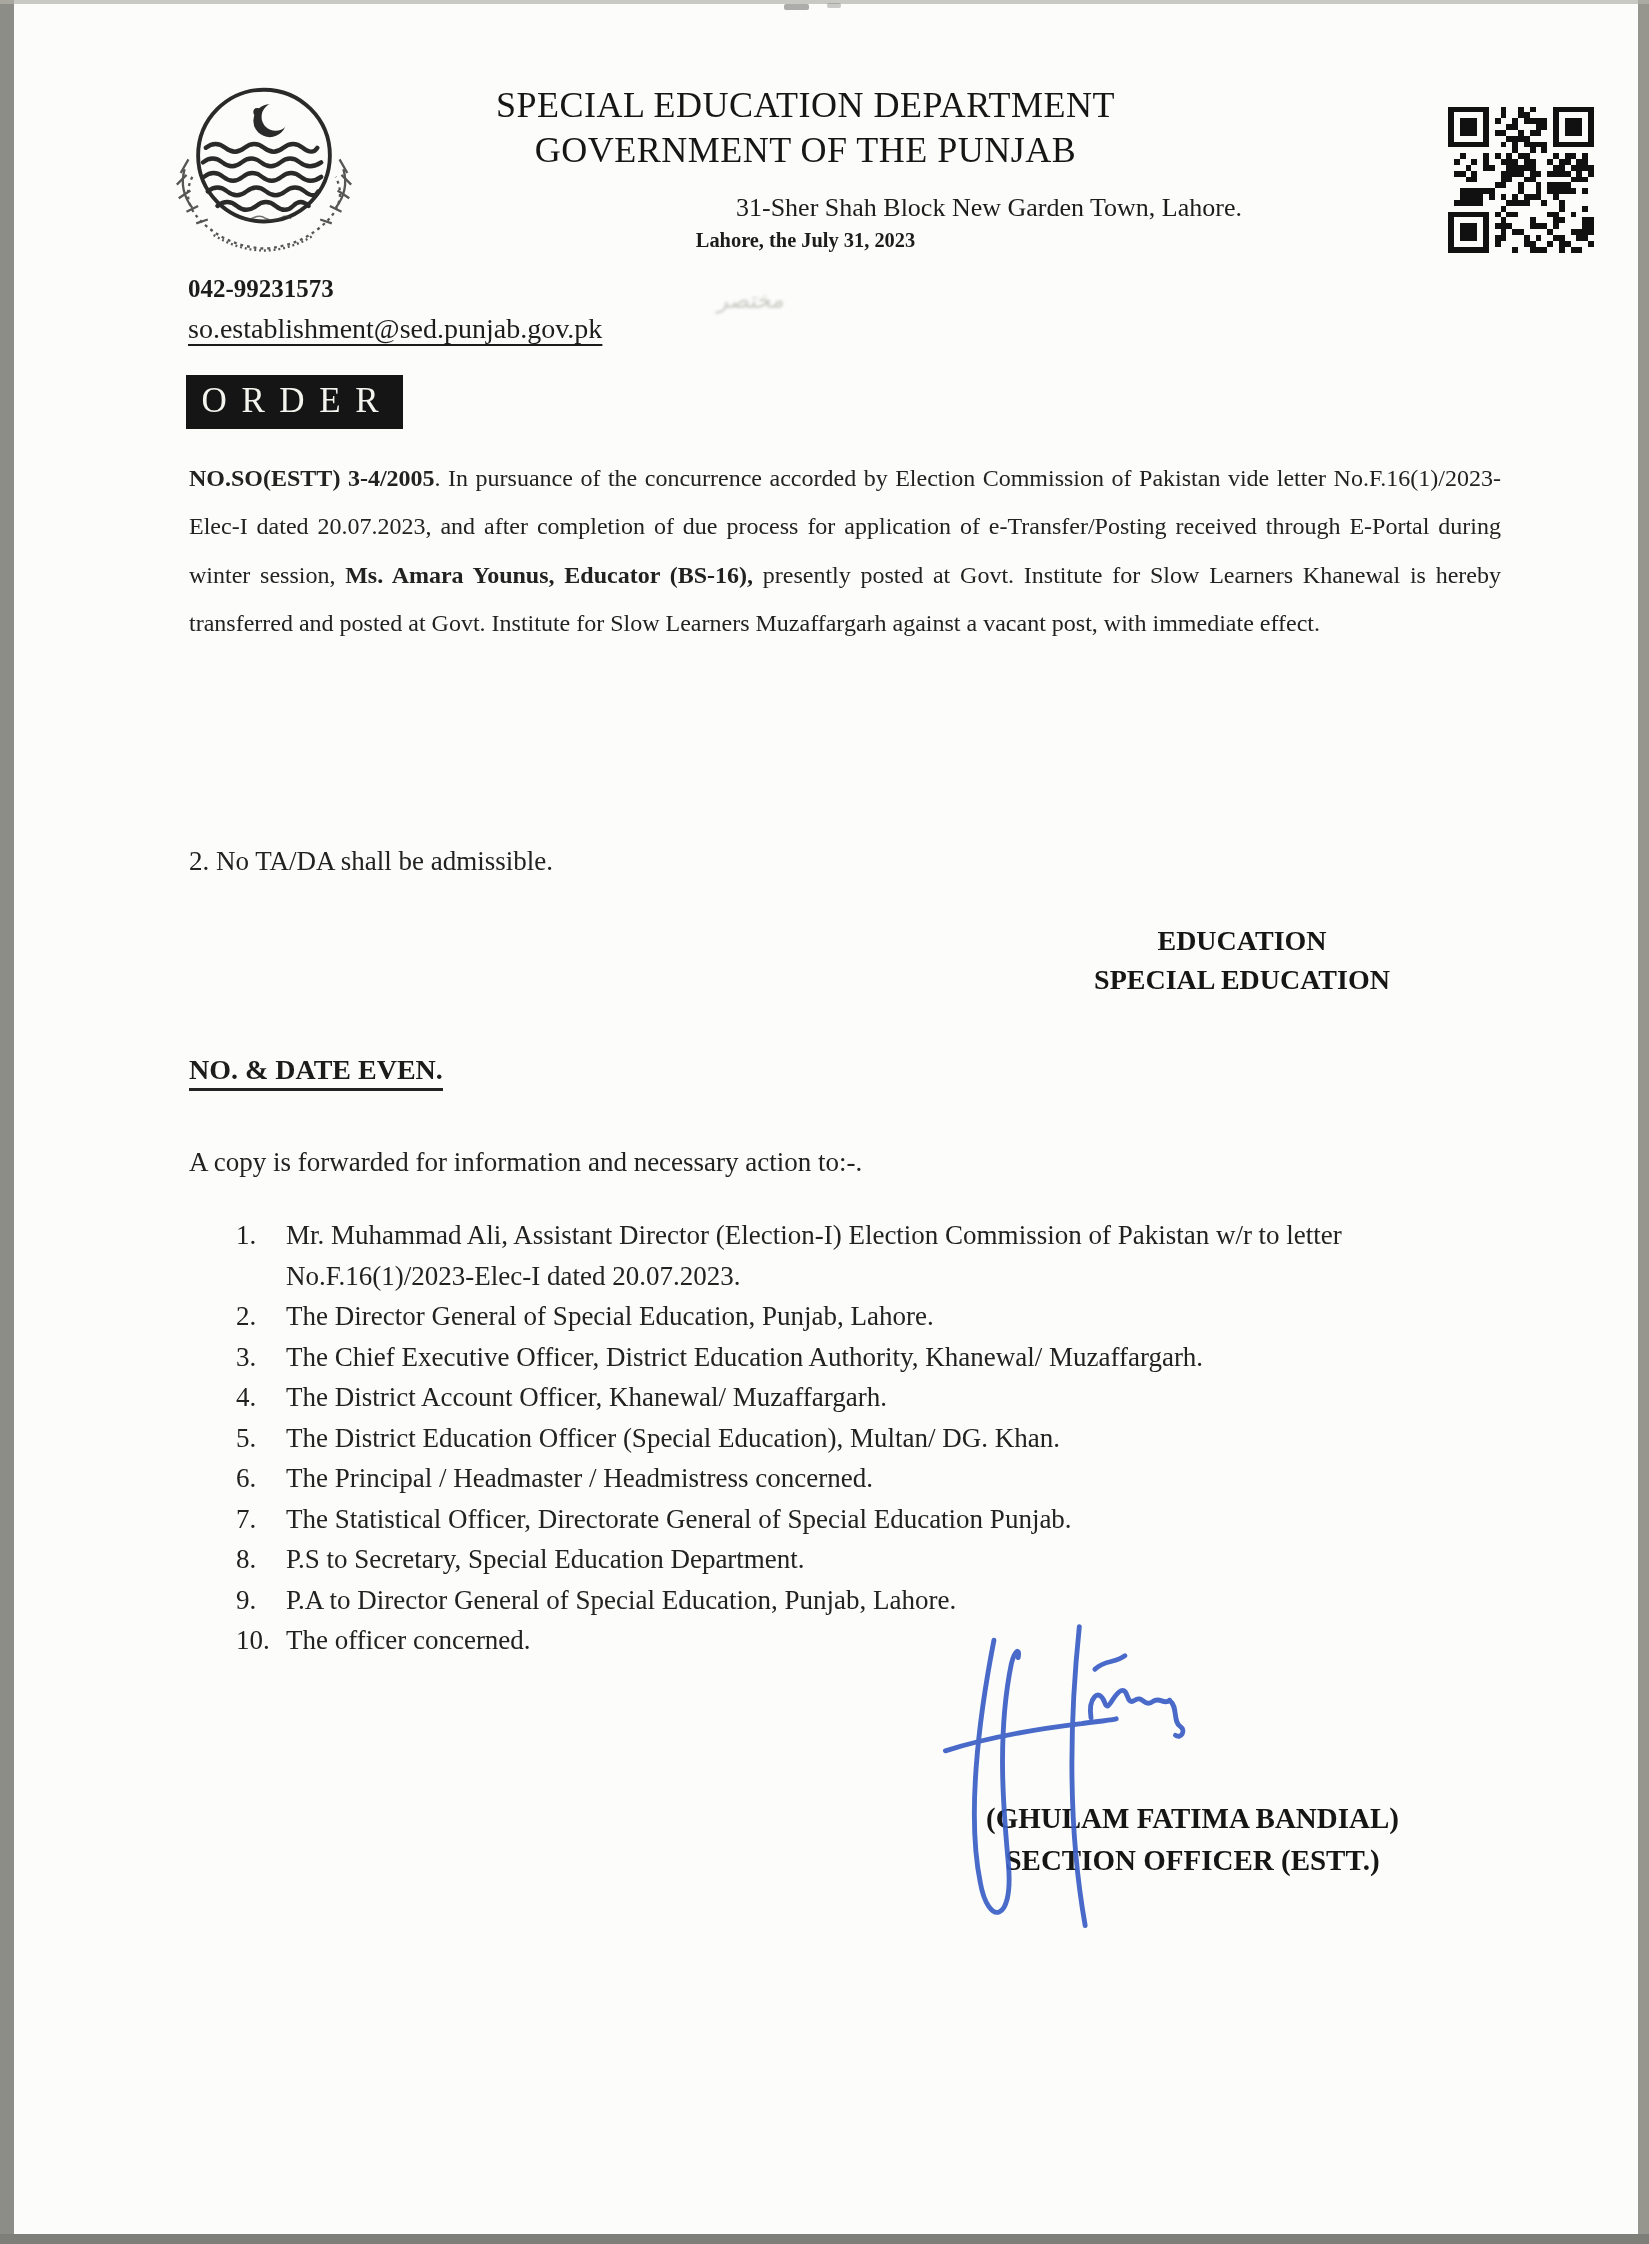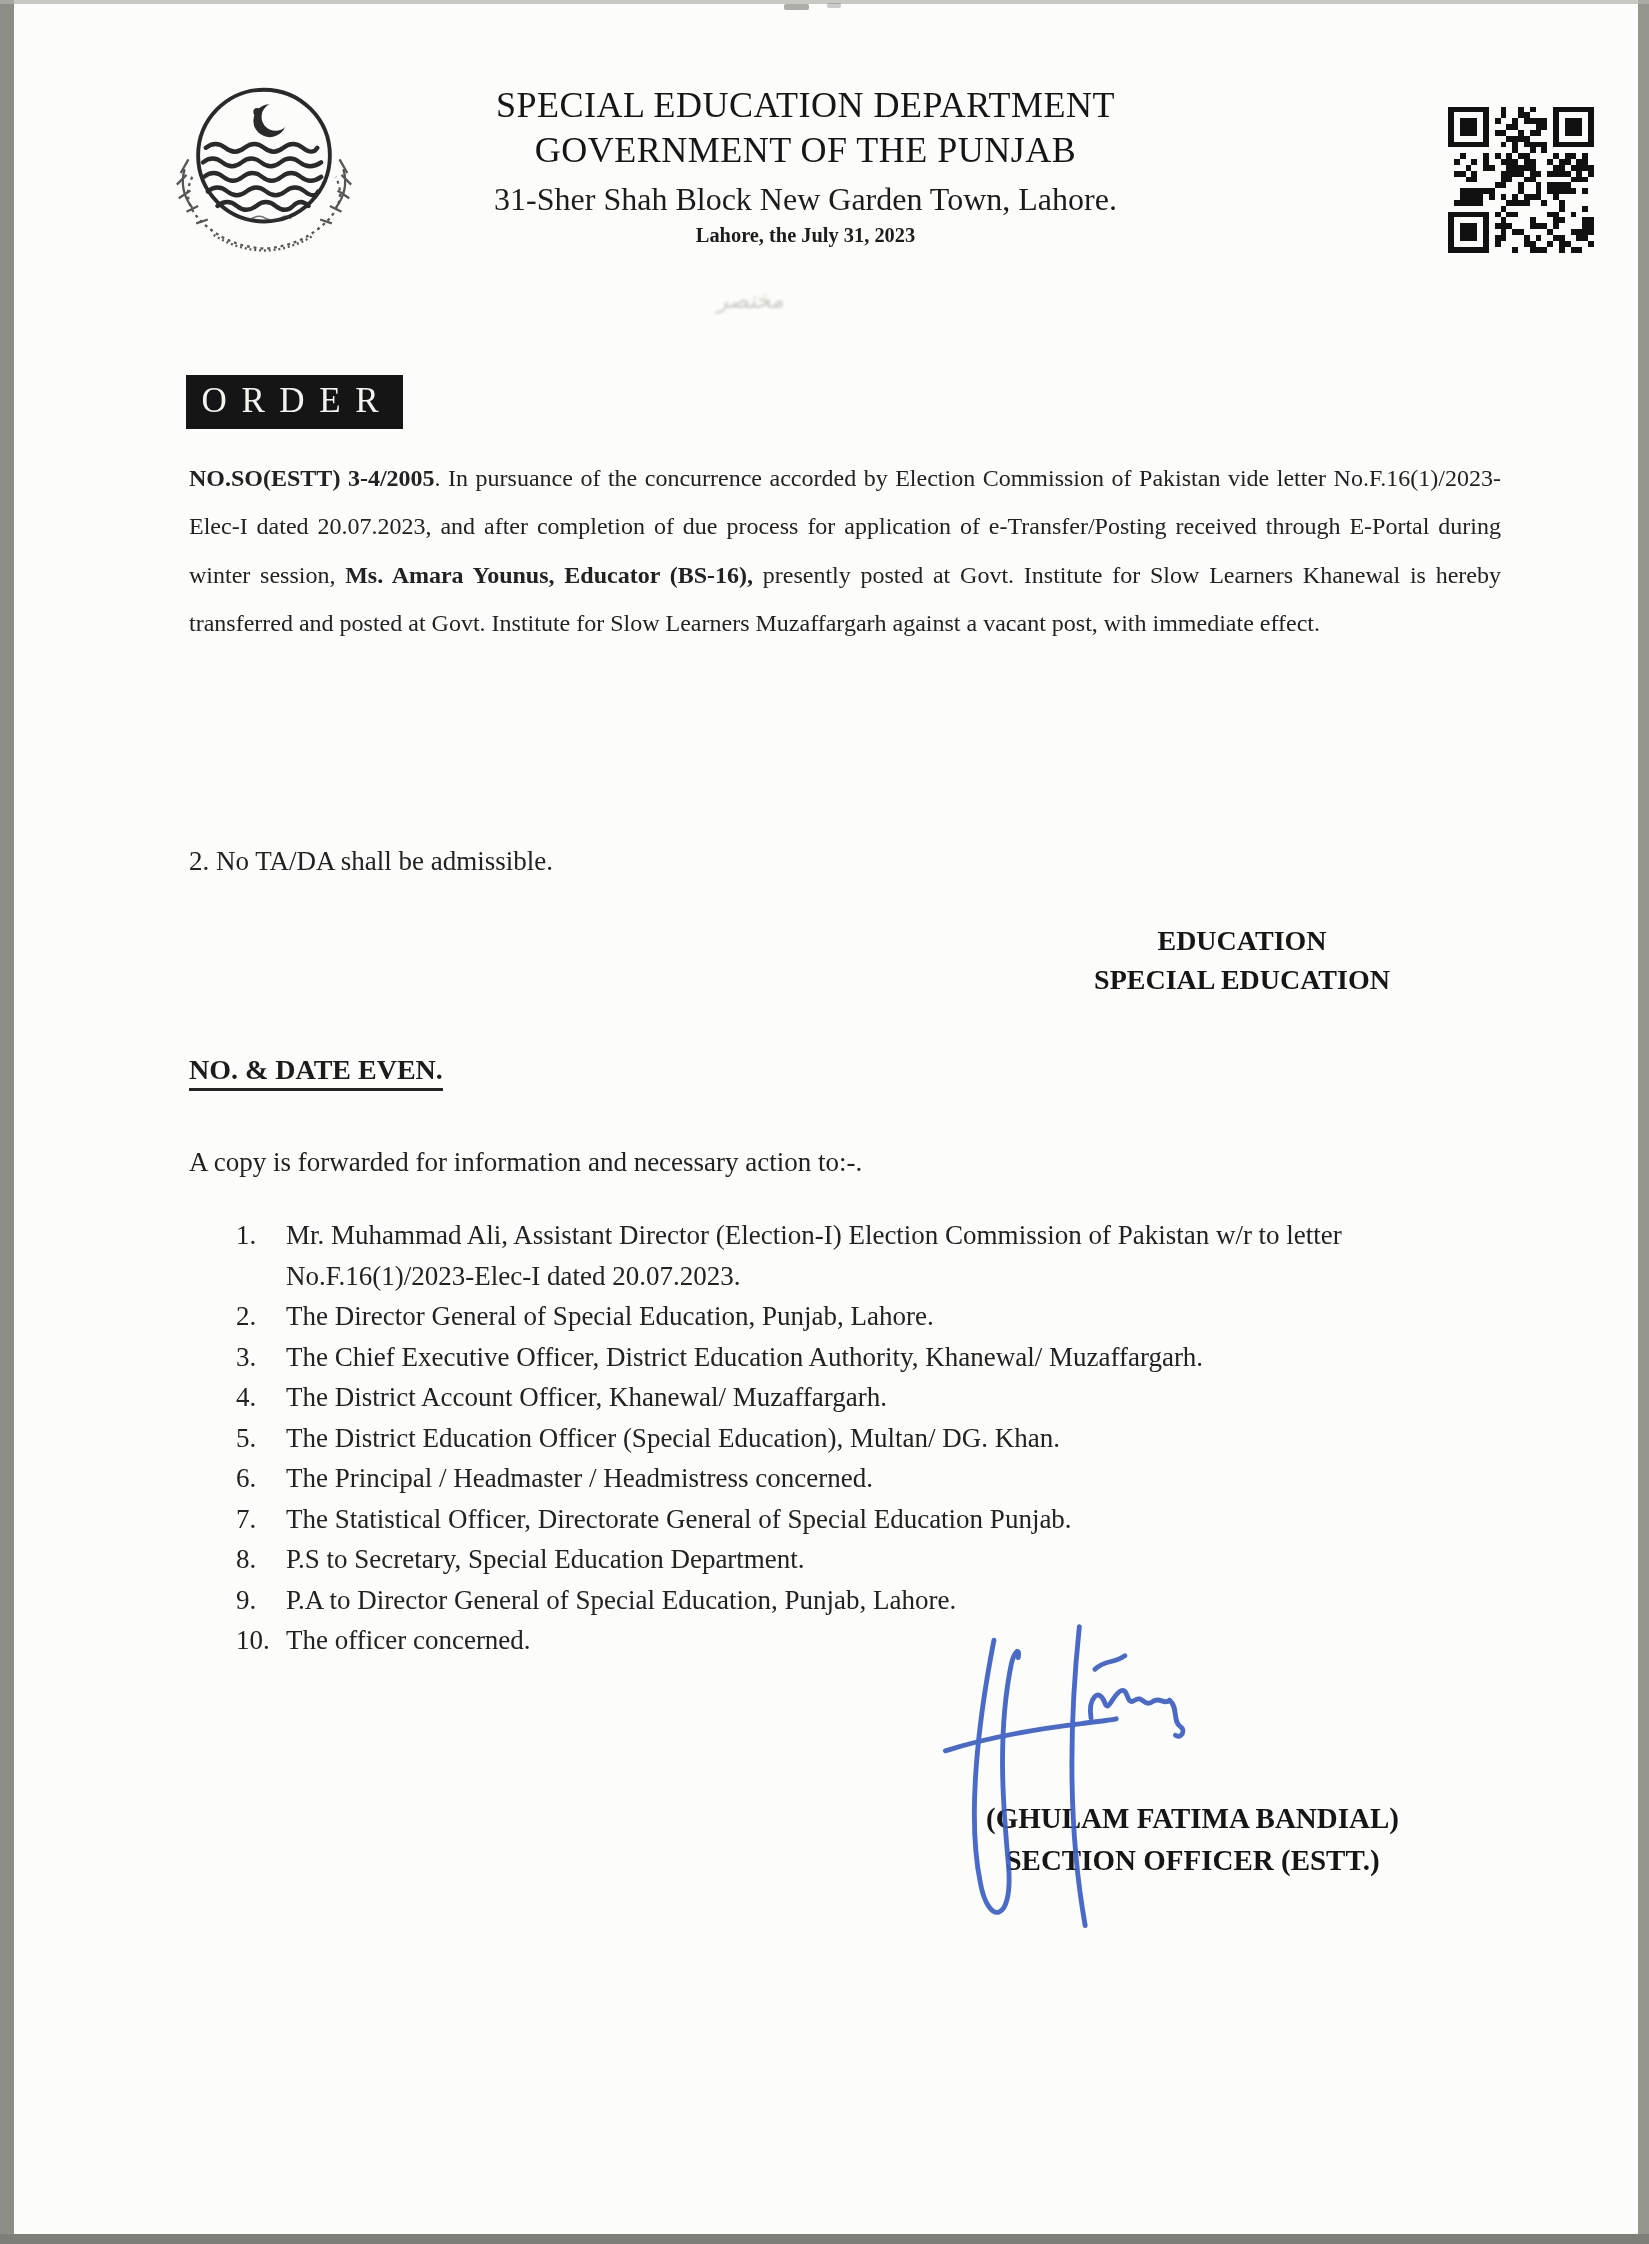--- a/index.html
+++ b/index.html
@@ -16,21 +16,21 @@
   .edge.left{left:0;top:0;width:13.6px;height:2244px;}
   .edge.right{right:0;top:0;width:11.6px;height:2244px;background:#96968f;}
   .edge.top{left:0;top:0;width:1650px;height:3.9px;background:#b3b3ad;opacity:.7;}
   .edge.bottom{left:0;bottom:0;width:1650px;height:9.7px;background:#7f7f79;}
   .speck{position:absolute;background:#6a6a66;border-radius:1.9px;opacity:.55;}
 
   
   .logo{position:absolute;left:163px;top:80px;width:202px;height:186px;}
   .head-text{position:absolute;left:369px;top:83px;width:873px;text-align:center;}
   .h-title{font-size:36px;letter-spacing:0.5px;line-height:1.25;color:#161616;}
-  .h-addr{font-size:32px;margin-top:8px;}
+  .h-addr{font-size:26px;margin-top:20px;text-align:right;}
   .h-date{font-size:20.4px;font-weight:bold;margin-top:5.8px;}
   .qr{position:absolute;left:1448px;top:101px;width:146px;height:157px;}
   .qr svg{width:100%;height:100%;}
 
   .contact{position:absolute;left:188px;top:276px;font-size:26px;line-height:1.0;}
   .contact .phone{font-weight:bold;font-size:25px;}
   .contact .email{margin-top:13.6px;text-decoration:underline;text-decoration-thickness:1.9px;text-underline-offset:5.8px;font-size:28px;}
 
   .order-badge{
     position:absolute;left:186px;top:375px;
@@ -407,20 +407,24 @@
         <rect x="14" y="24" width="1" height="1" fill="#111"></rect>
         <rect x="15" y="24" width="1" height="1" fill="#111"></rect>
         <rect x="16" y="24" width="1" height="1" fill="#111"></rect>
         <rect x="19" y="24" width="1" height="1" fill="#111"></rect>
         <rect x="21" y="24" width="1" height="1" fill="#111"></rect>
         <rect x="22" y="24" width="1" height="1" fill="#111"></rect>
       </svg></div>
 
   <div class="smudge">ﻣﺨﺘﺼﺮ</div>
 
+  <div class="contact">
+    <div class="phone">042-99231573</div>
+    <div class="email">so.establishment@sed.punjab.gov.pk</div>
+  </div>
 
   <div class="order-badge">ORDER</div>
 
   <p class="main-para"><b>NO.SO(ESTT) 3-4/2005</b><span>. In pursuance of the concurrence accorded by Election Commission of Pakistan vide letter No.F.16(1)/2023-Elec-I dated 20.07.2023, and after completion of due process for application of e-Transfer/Posting received through E-Portal during winter session, </span><b>Ms. Amara Younus, Educator (BS-16),</b><span> presently posted at Govt. Institute for Slow Learners Khanewal is hereby transferred and posted at Govt. Institute for Slow Learners Muzaffargarh against a vacant post, with immediate effect.</span></p>
 
   <p class="clause">2. No TA/DA shall be admissible.</p>
 
   <div class="secretary">
     <div>EDUCATION</div>
     <div>SPECIAL EDUCATION</div>

